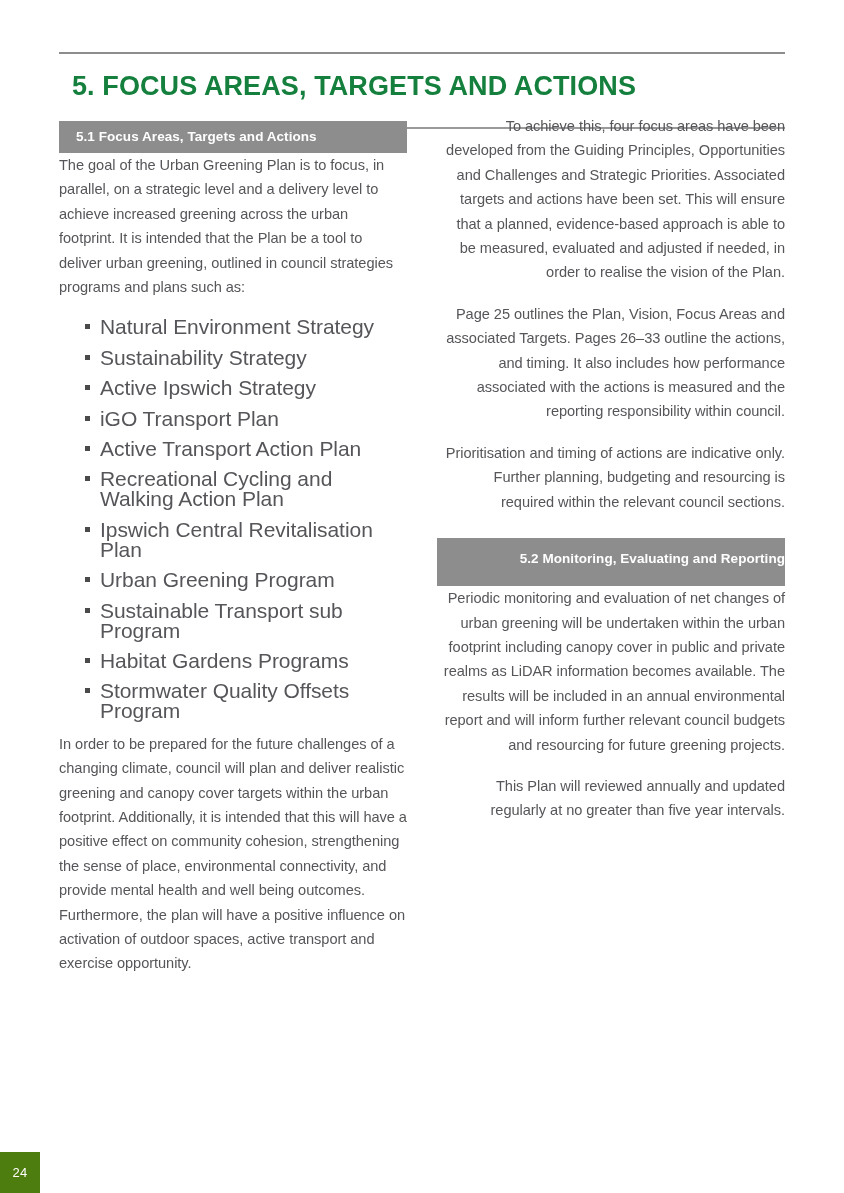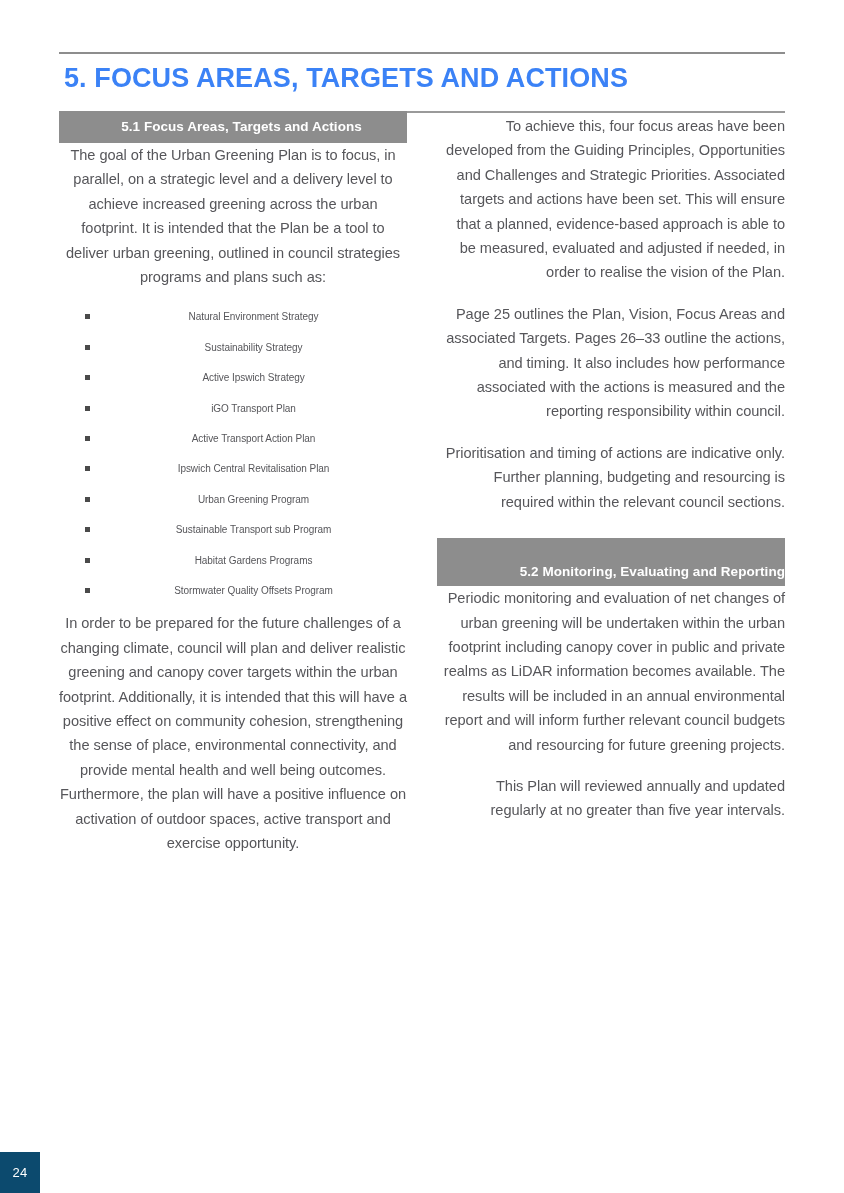--- a/index.html
+++ b/index.html
@@ -38,49 +38,49 @@
     background: #8d8d8d;
     width: 100%;
   }
   .rule.bottom {
     background: #9a9a9a;
   }
   .page-title {
     font-size: 27px;
     font-weight: bold;
     letter-spacing: 0.1px;
-    color: #3b82f6;
-    margin: 4px;
+    color: #15803d;
+    margin: 12px;
     padding: 6px 0 15px 1px;
     line-height: 1.05;
     font-family: "Liberation Sans", sans-serif;
   }
 
   
   .col {
     position: absolute;
     width: 348px;
   }
-  .col-left  { left: 59px;  top: 111px; text-align: center; }
+  .col-left  { left: 59px;  top: 121px; }
   .col-right { left: 437px; top: 114px; text-align: right; }
 
   
   .section-bar {
     background: #8d8d8d;
     color: #ffffff;
     font-size: 13.5px;
     font-weight: bold;
     letter-spacing: 0.05px;
     padding: 9px 0 9px 17px;
     box-sizing: border-box;
     width: 348px;
     line-height: 1.1;
   }
   .bar-5-1 { height: 32px; }
-  .bar-5-2 { height: 48px; padding-top: 27px; margin-top: 24px; }
+  .bar-5-2 { height: 48px; padding-top: 14px; margin-top: 24px; }
 
   
   p.body {
     font-size: 14.6px;
     line-height: 24.4px;
     color: #56565a;
     margin: 0 0 17px 0;
     letter-spacing: -0.05px;
   }
   .col-left p.body { margin-bottom: 0; }
@@ -88,21 +88,21 @@
   .para-gap-top { margin-top: 21px; }
 
   
   ul.bullets {
     list-style: none;
     margin: 18px 0 0 0;
     padding: 0;
   }
   ul.bullets li {
     position: relative;
-    font-size: 10px;
+    font-size: 21px;
     line-height: 20px;
     color: #56565a;
     padding-left: 41px;
     margin-bottom: 10.4px;
     letter-spacing: -0.05px;
   }
   ul.bullets li .sq {
     position: absolute;
     left: 26px;
     top: 7px;
@@ -114,21 +114,21 @@
 
   .after-list { margin-top: 20px; }
 
   
   .page-tab {
     position: absolute;
     left: 0;
     top: 1152px;
     width: 40px;
     height: 41px;
-    background: #0c4a6e;
+    background: #4d7c0f;
     color: #ffffff;
     font-size: 13px;
     display: flex;
     align-items: center;
     justify-content: center;
     letter-spacing: 0.3px;
   }
 </style>
 </head>
 <body>
@@ -163,20 +163,21 @@
       <li>
         <span class="sq"></span>
         <span>iGO Transport Plan</span>
       </li>
       <li>
         <span class="sq"></span>
         <span>Active Transport Action Plan</span>
       </li>
       <li>
         <span class="sq"></span>
+        <span>Recreational Cycling and Walking Action Plan</span>
       </li>
       <li>
         <span class="sq"></span>
         <span>Ipswich Central Revitalisation Plan</span>
       </li>
       <li>
         <span class="sq"></span>
         <span>Urban Greening Program</span>
       </li>
       <li>

